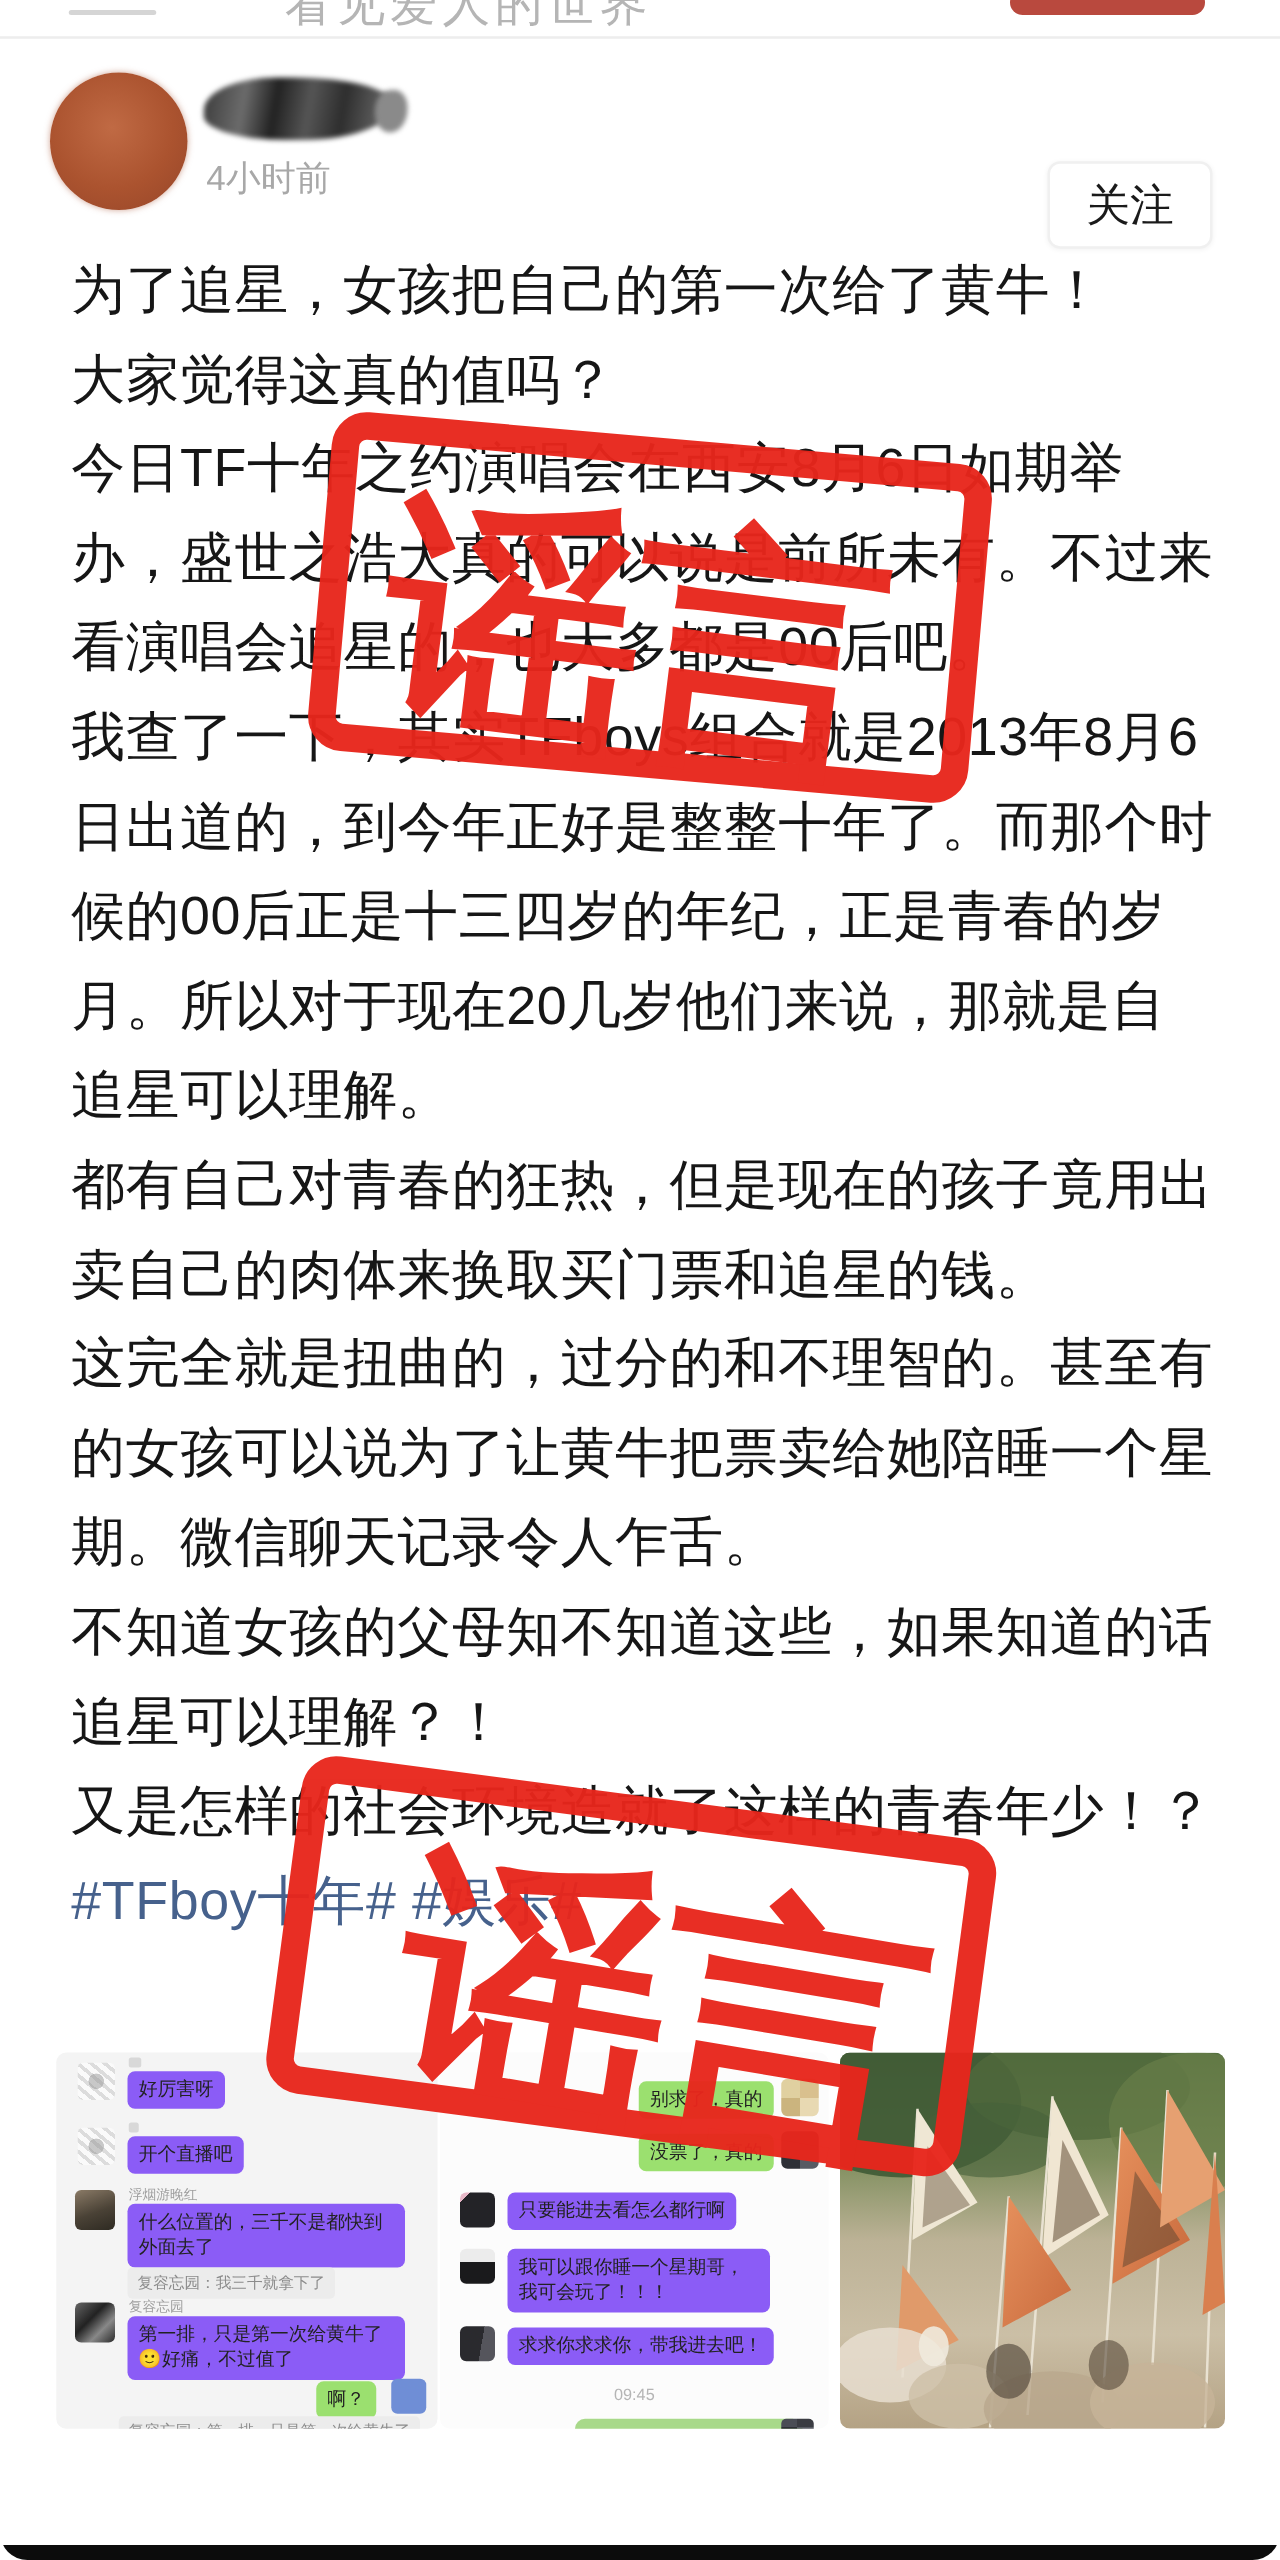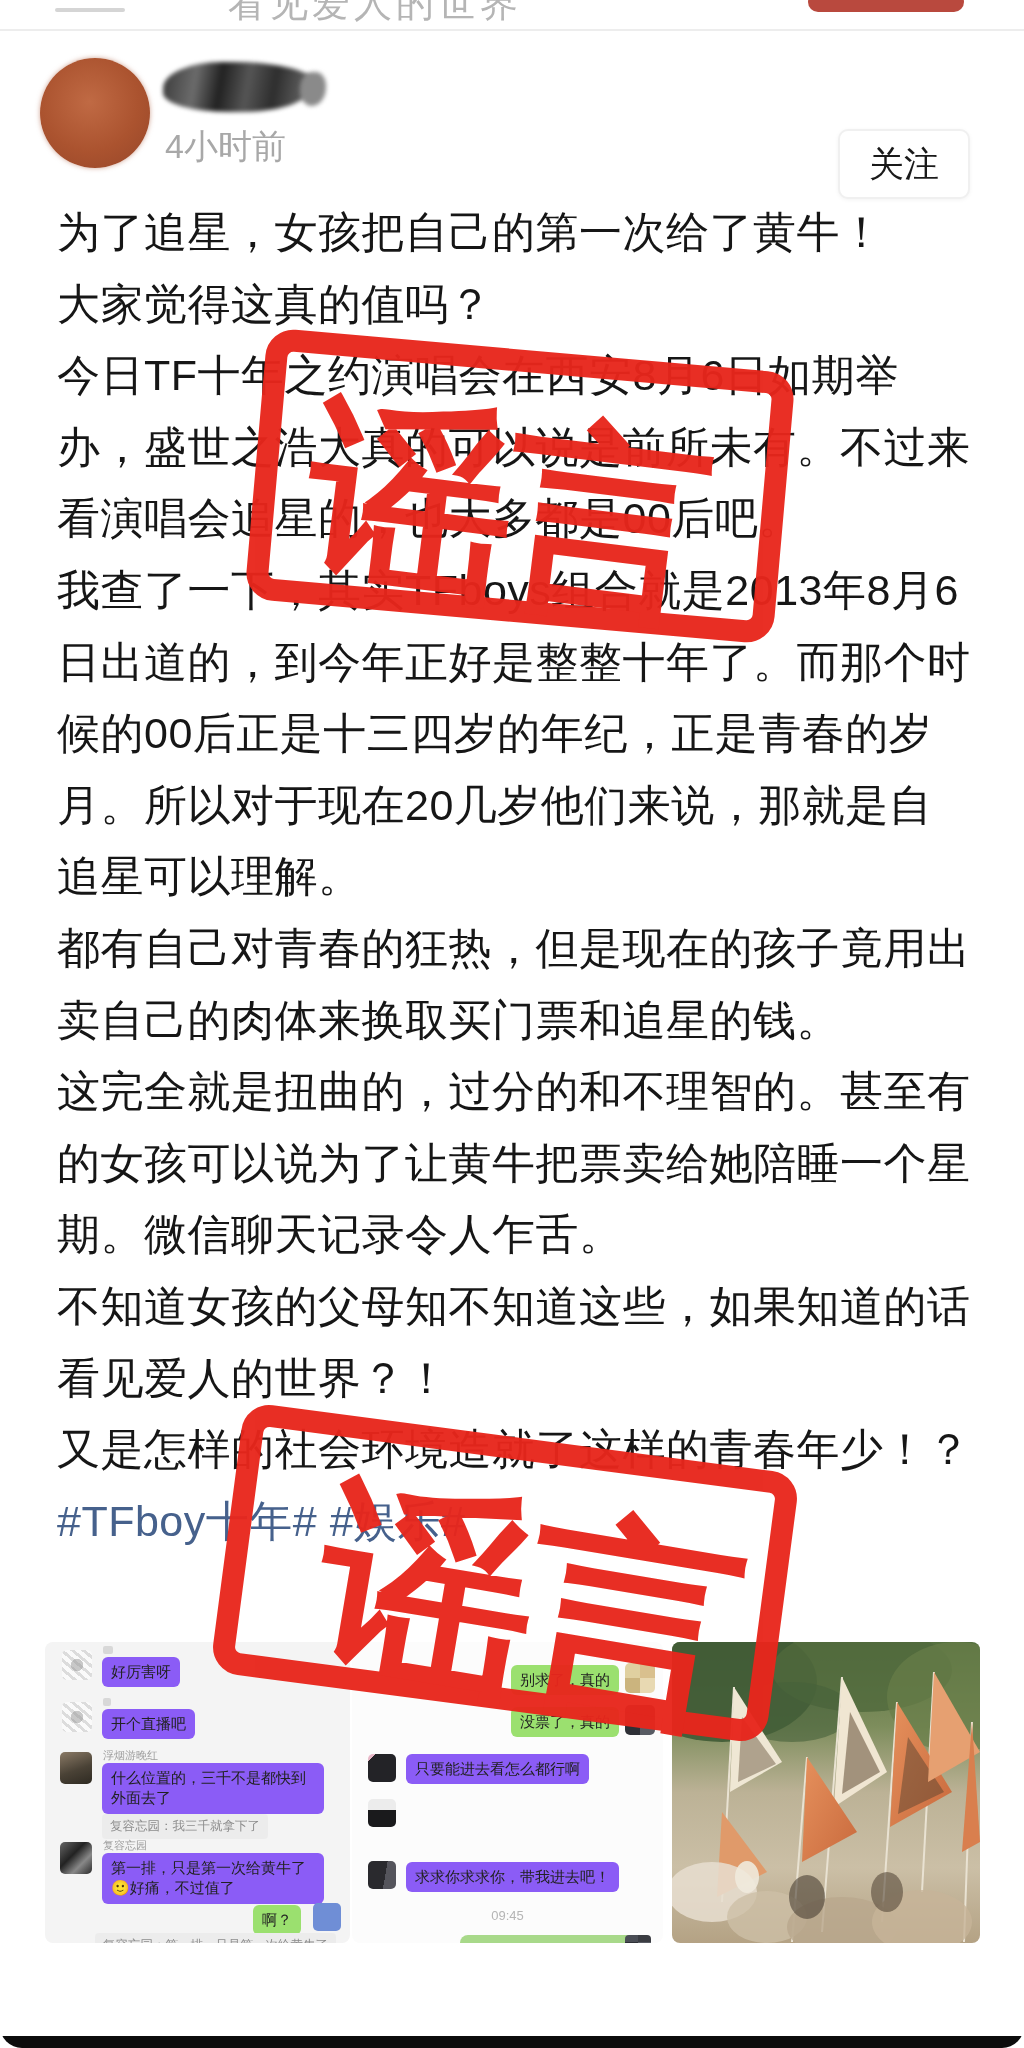--- a/index.html
+++ b/index.html
@@ -22,21 +22,21 @@
   
   .avatar { position:absolute; left:40px; top:58px; width:110px; height:110px;
     border-radius:50%;
     background:radial-gradient(circle at 45% 40%, #c06a44 0%, #ab532f 55%, #a04c2c 78%, #b86a45 100%);
     box-shadow:0 0 5px rgba(170,90,60,.55); }
   .scribble { position:absolute; left:163px; top:62px; width:152px; height:50px;
     background:linear-gradient(100deg,#3a3a3a 0%, #6b6b6b 22%, #222 38%, #555 55%, #2e2e2e 72%, #777 100%);
     border-radius:40% 55% 50% 45%/55% 45% 60% 40%; filter:blur(2px); }
   .scribble2 { position:absolute; left:300px; top:72px; width:26px; height:34px;
     background:#8a8a8a; border-radius:50% 40% 55% 45%; filter:blur(2px); }
-  .post-time { position:absolute; left:165px; top:124px; font-size:34px; color:#a8a8a8; }
+  .post-time { position:absolute; left:165px; top:124px; font-size:28px; color:#a8a8a8; }
   .follow-btn { position:absolute; left:838px; top:82px; width:132px; height:70px;
     background:#fff; border:2px solid #f0f0f0; border-radius:10px;
     box-shadow:0 1px 4px rgba(0,0,0,.05); display:flex; align-items:center;
     justify-content:center; font-size:35px; color:#1a1a1a; cursor:pointer;margin-top:47px; }
   
   .post { position:absolute; left:57px; top:197px; width:915px;
     font-size:43px; line-height:71.6px; color:#161616; letter-spacing:.5px; }
   .post-line { display:block; white-space:nowrap; }
   .hashtags { color:#46618c; }
   
@@ -109,21 +109,21 @@
     <span class="post-line">日出道的，到今年正好是整整十年了。而那个时</span>
     <span class="post-line">候的00后正是十三四岁的年纪，正是青春的岁</span>
     <span class="post-line">月。所以对于现在20几岁他们来说，那就是自</span>
     <span class="post-line">追星可以理解。</span>
     <span class="post-line">都有自己对青春的狂热，但是现在的孩子竟用出</span>
     <span class="post-line">卖自己的肉体来换取买门票和追星的钱。</span>
     <span class="post-line">这完全就是扭曲的，过分的和不理智的。甚至有</span>
     <span class="post-line">的女孩可以说为了让黄牛把票卖给她陪睡一个星</span>
     <span class="post-line">期。微信聊天记录令人乍舌。</span>
     <span class="post-line">不知道女孩的父母知不知道这些，如果知道的话</span>
-    <span class="post-line">看见爱人的世界？！</span>
+    <span class="post-line">追星可以理解？！</span>
     <span class="post-line">又是怎样的社会环境造就了这样的青春年少！？</span>
     <span class="post-line hashtags">#TFboy十年#  #娱乐#</span>
   </div>
 
   <div class="chat1">
     <div class="av av-sk" style="left:17px; top:8px;"></div>
     <div class="sender-mark" style="left:58px; top:4px;"></div>
     <div class="b" style="left:57px; top:15px;">好厉害呀</div>
     <div class="av av-sk" style="left:17px; top:60px;"></div>
     <div class="sender-mark" style="left:58px; top:56px; width:8px;"></div>
@@ -141,20 +141,21 @@
   </div>
 
   <div class="chat2">
     <div class="b b-green" style="right:44px; top:23px;">别求了，真的</div>
     <div class="av av-beige" style="right:8px; top:21px;"></div>
     <div class="b b-green" style="right:44px; top:65px;">没票了，真的</div>
     <div class="av av-darkchk" style="right:8px; top:63px;"></div>
     <div class="av av-black1" style="left:16px; top:112px; width:28px; height:28px;"></div>
     <div class="b" style="left:54px; top:112px;">只要能进去看怎么都行啊</div>
     <div class="av av-black2" style="left:16px; top:157px; width:28px; height:28px;"></div>
+    <div class="b" style="left:54px; top:157px; max-width:210px;">我可以跟你睡一个星期哥，我可会玩了！！！</div>
     <div class="av av-black3" style="left:16px; top:219px; width:28px; height:28px;"></div>
     <div class="b" style="left:54px; top:220px;">求求你求求你，带我进去吧！</div>
     <div class="chat-time" style="top:266px;">09:45</div>
     <div class="green-cut" style="left:108px; top:293px; width:182px; height:14px;"></div>
     <div class="av av-darkchk" style="right:12px; top:293px; width:26px; height:14px; border-radius:4px 4px 0 0;"></div>
   </div>
 
   <div class="photo">
     <svg width="308" height="301" viewBox="0 0 308 301" xmlns="http://www.w3.org/2000/svg">
       <defs>

